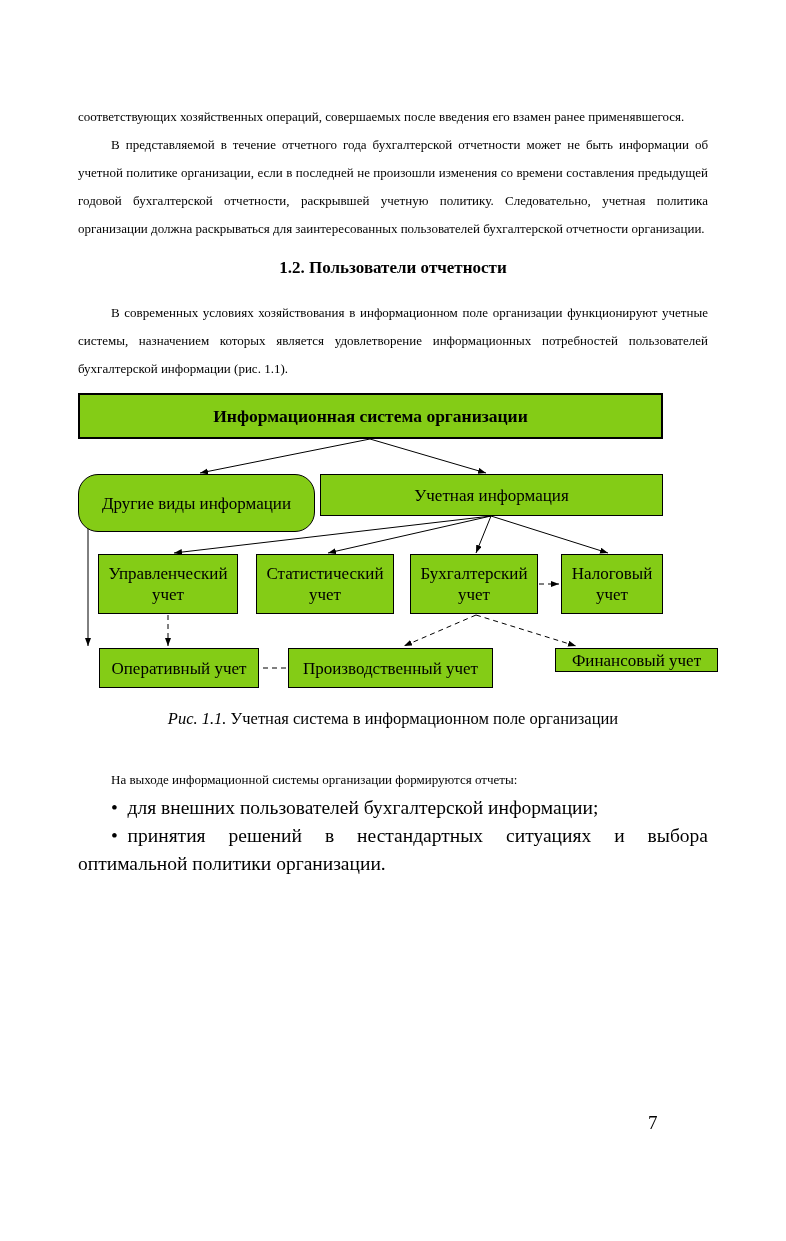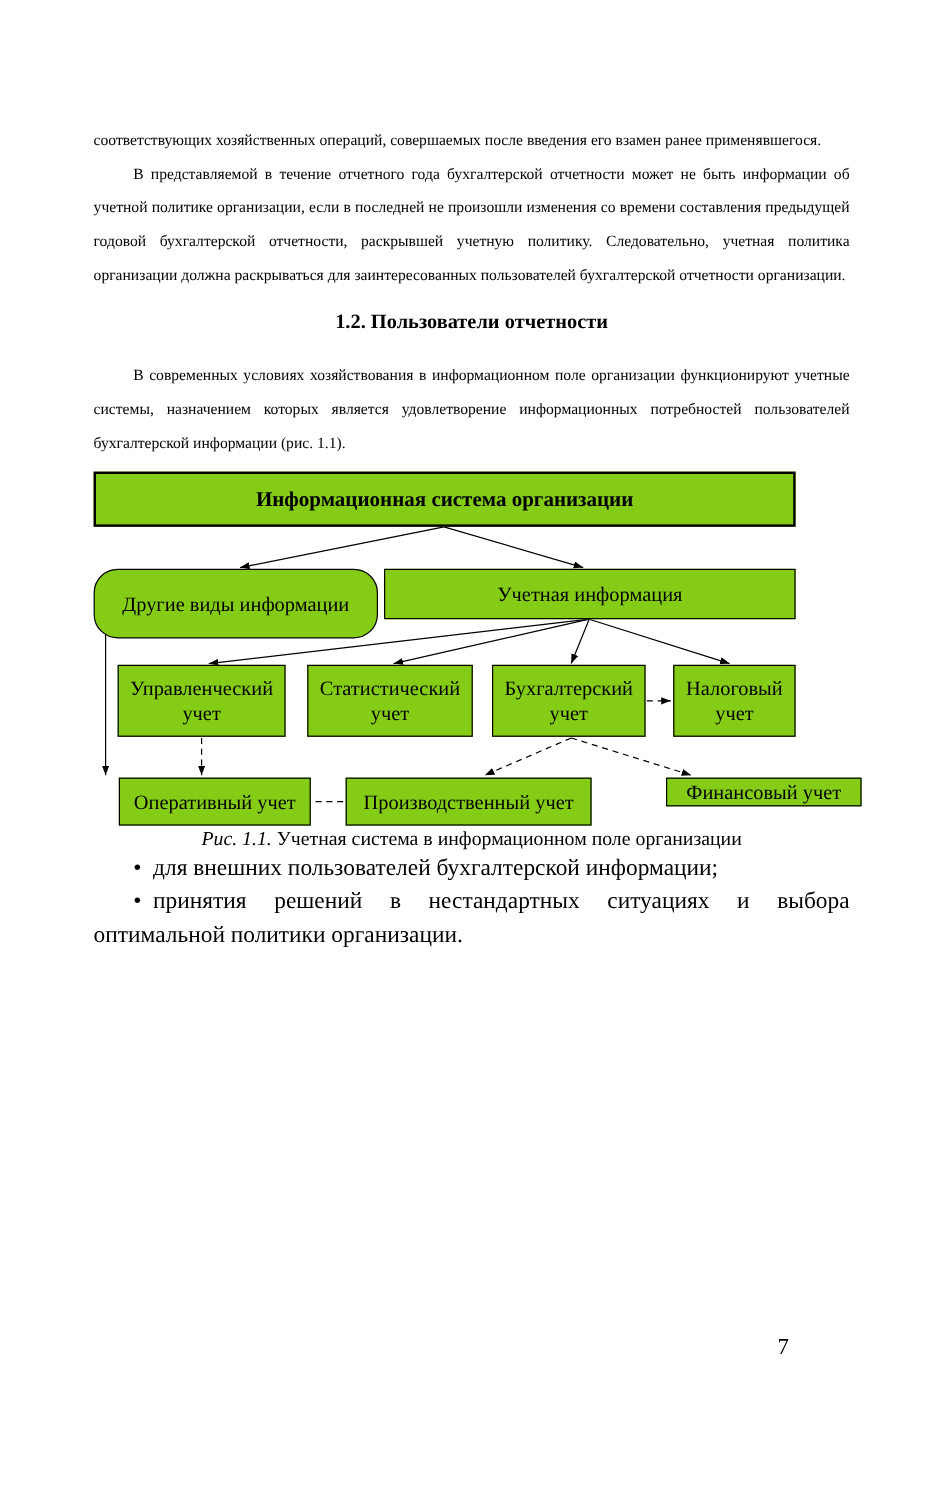--- a/index.html
+++ b/index.html
@@ -40,20 +40,21 @@
     display:flex; align-items:center; justify-content:center;
     text-align:center;
     font-size:17px; line-height:21px;
     padding:2px 6px;
   }
   .dbox.root { border-width:2px; font-weight:bold; font-size:17.5px; }
   .caption {
     font-size:16.5px;
     line-height:22px;
     text-align:center;
+    margin-top:20px;
   }
   .after-figure { margin-top:36px; }
   .bullet {
     font-size:19.5px;
     line-height:28px;
     text-align:justify;
     text-indent:33px;
   }
   .bullet-text::before { content:"\2022\2002"; }
   .page-number {
@@ -109,19 +110,20 @@
     <div class="dbox" style="left:332px; top:161px; width:128px; height:60px;">Бухгалтерский учет</div>
     <div class="dbox" style="left:483px; top:161px; width:102px; height:60px;">Налоговый учет</div>
 
     <div class="dbox" style="left:0; top:255px; width:160px; height:40px;margin-left:21px;">Оперативный учет</div>
     <div class="dbox" style="left:210px; top:255px; width:205px; height:40px;">Производственный учет</div>
     <div class="dbox" style="left:446px; top:255px; width:163px; height:24px;margin-left:31px;">Финансовый учет</div>
   </div>
 
   <p class="caption"><em>Рис. 1.1.</em> <span>Учетная система в информационном поле организации</span></p>
 
+  <p class="body-text after-figure">На выходе информационной системы организации форми­руются отчеты:</p>
 
   <p class="bullet"><span class="bullet-text">для внешних пользователей бухгалтерской информации;</span></p>
   <p class="bullet"><span class="bullet-text">принятия решений в нестандартных ситуациях и выбора оптимальной политики организации.</span></p>
 
   <div class="page-number">7</div>
 
 </div>
 
 </body></html>

